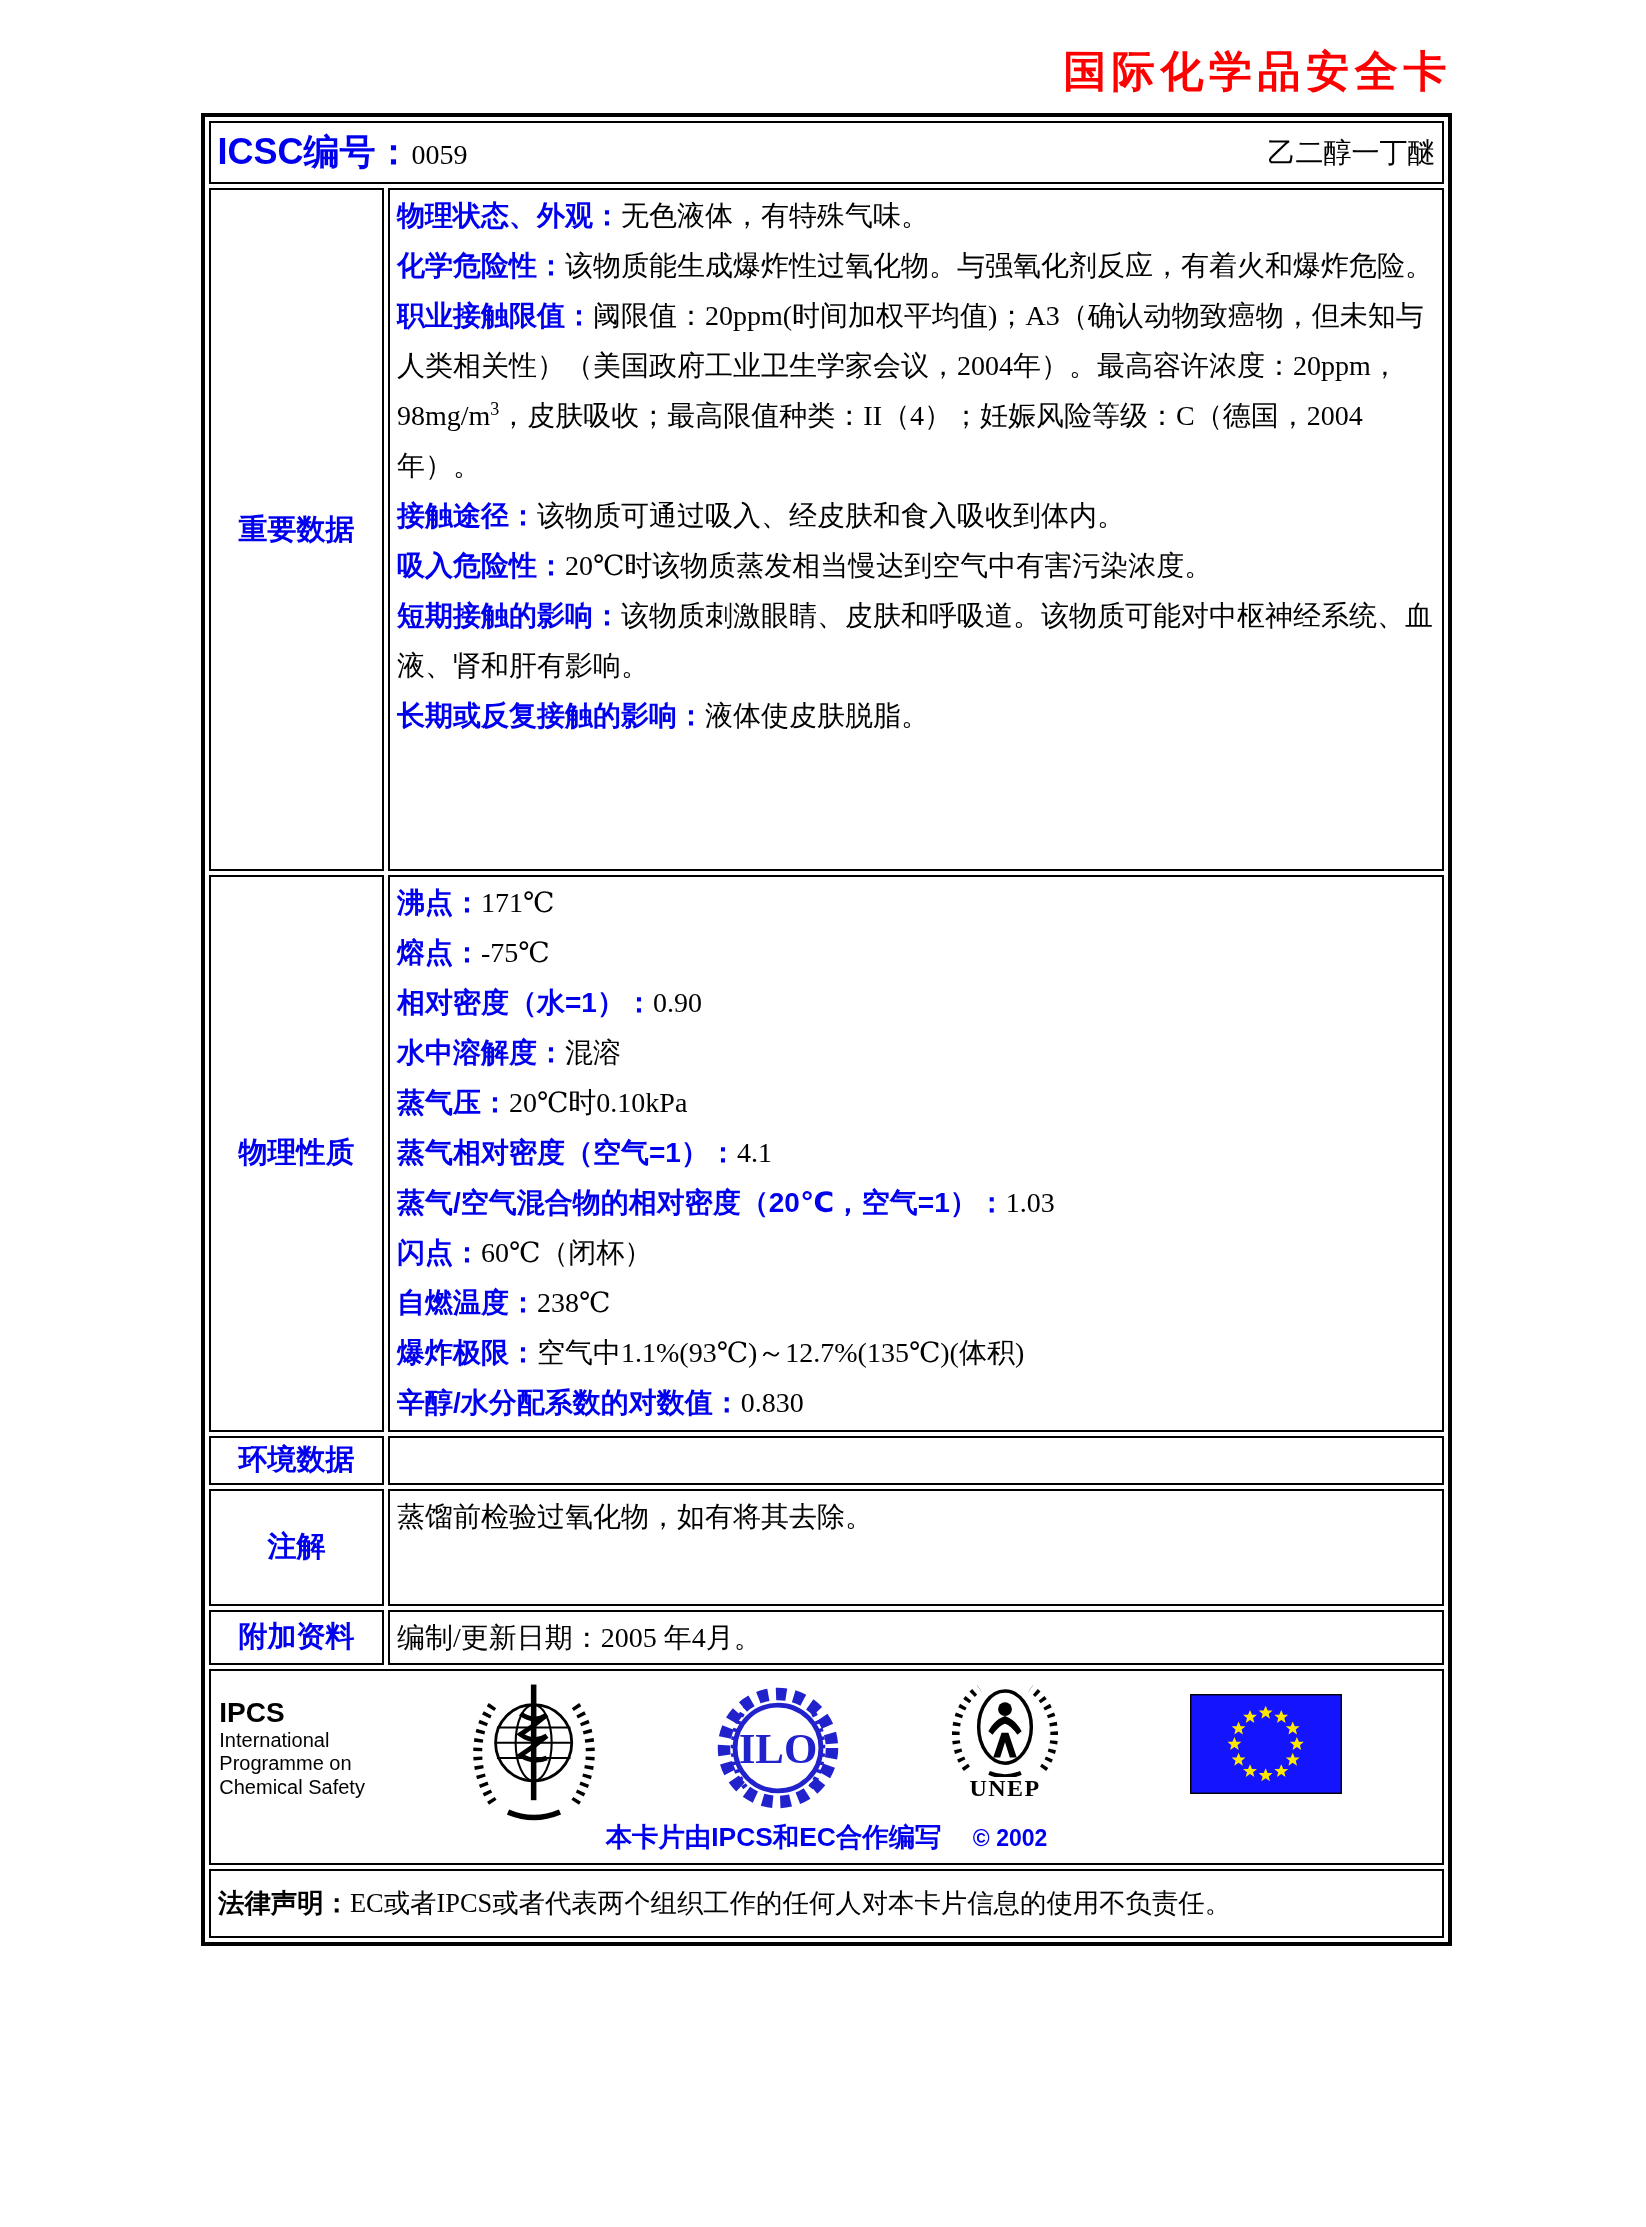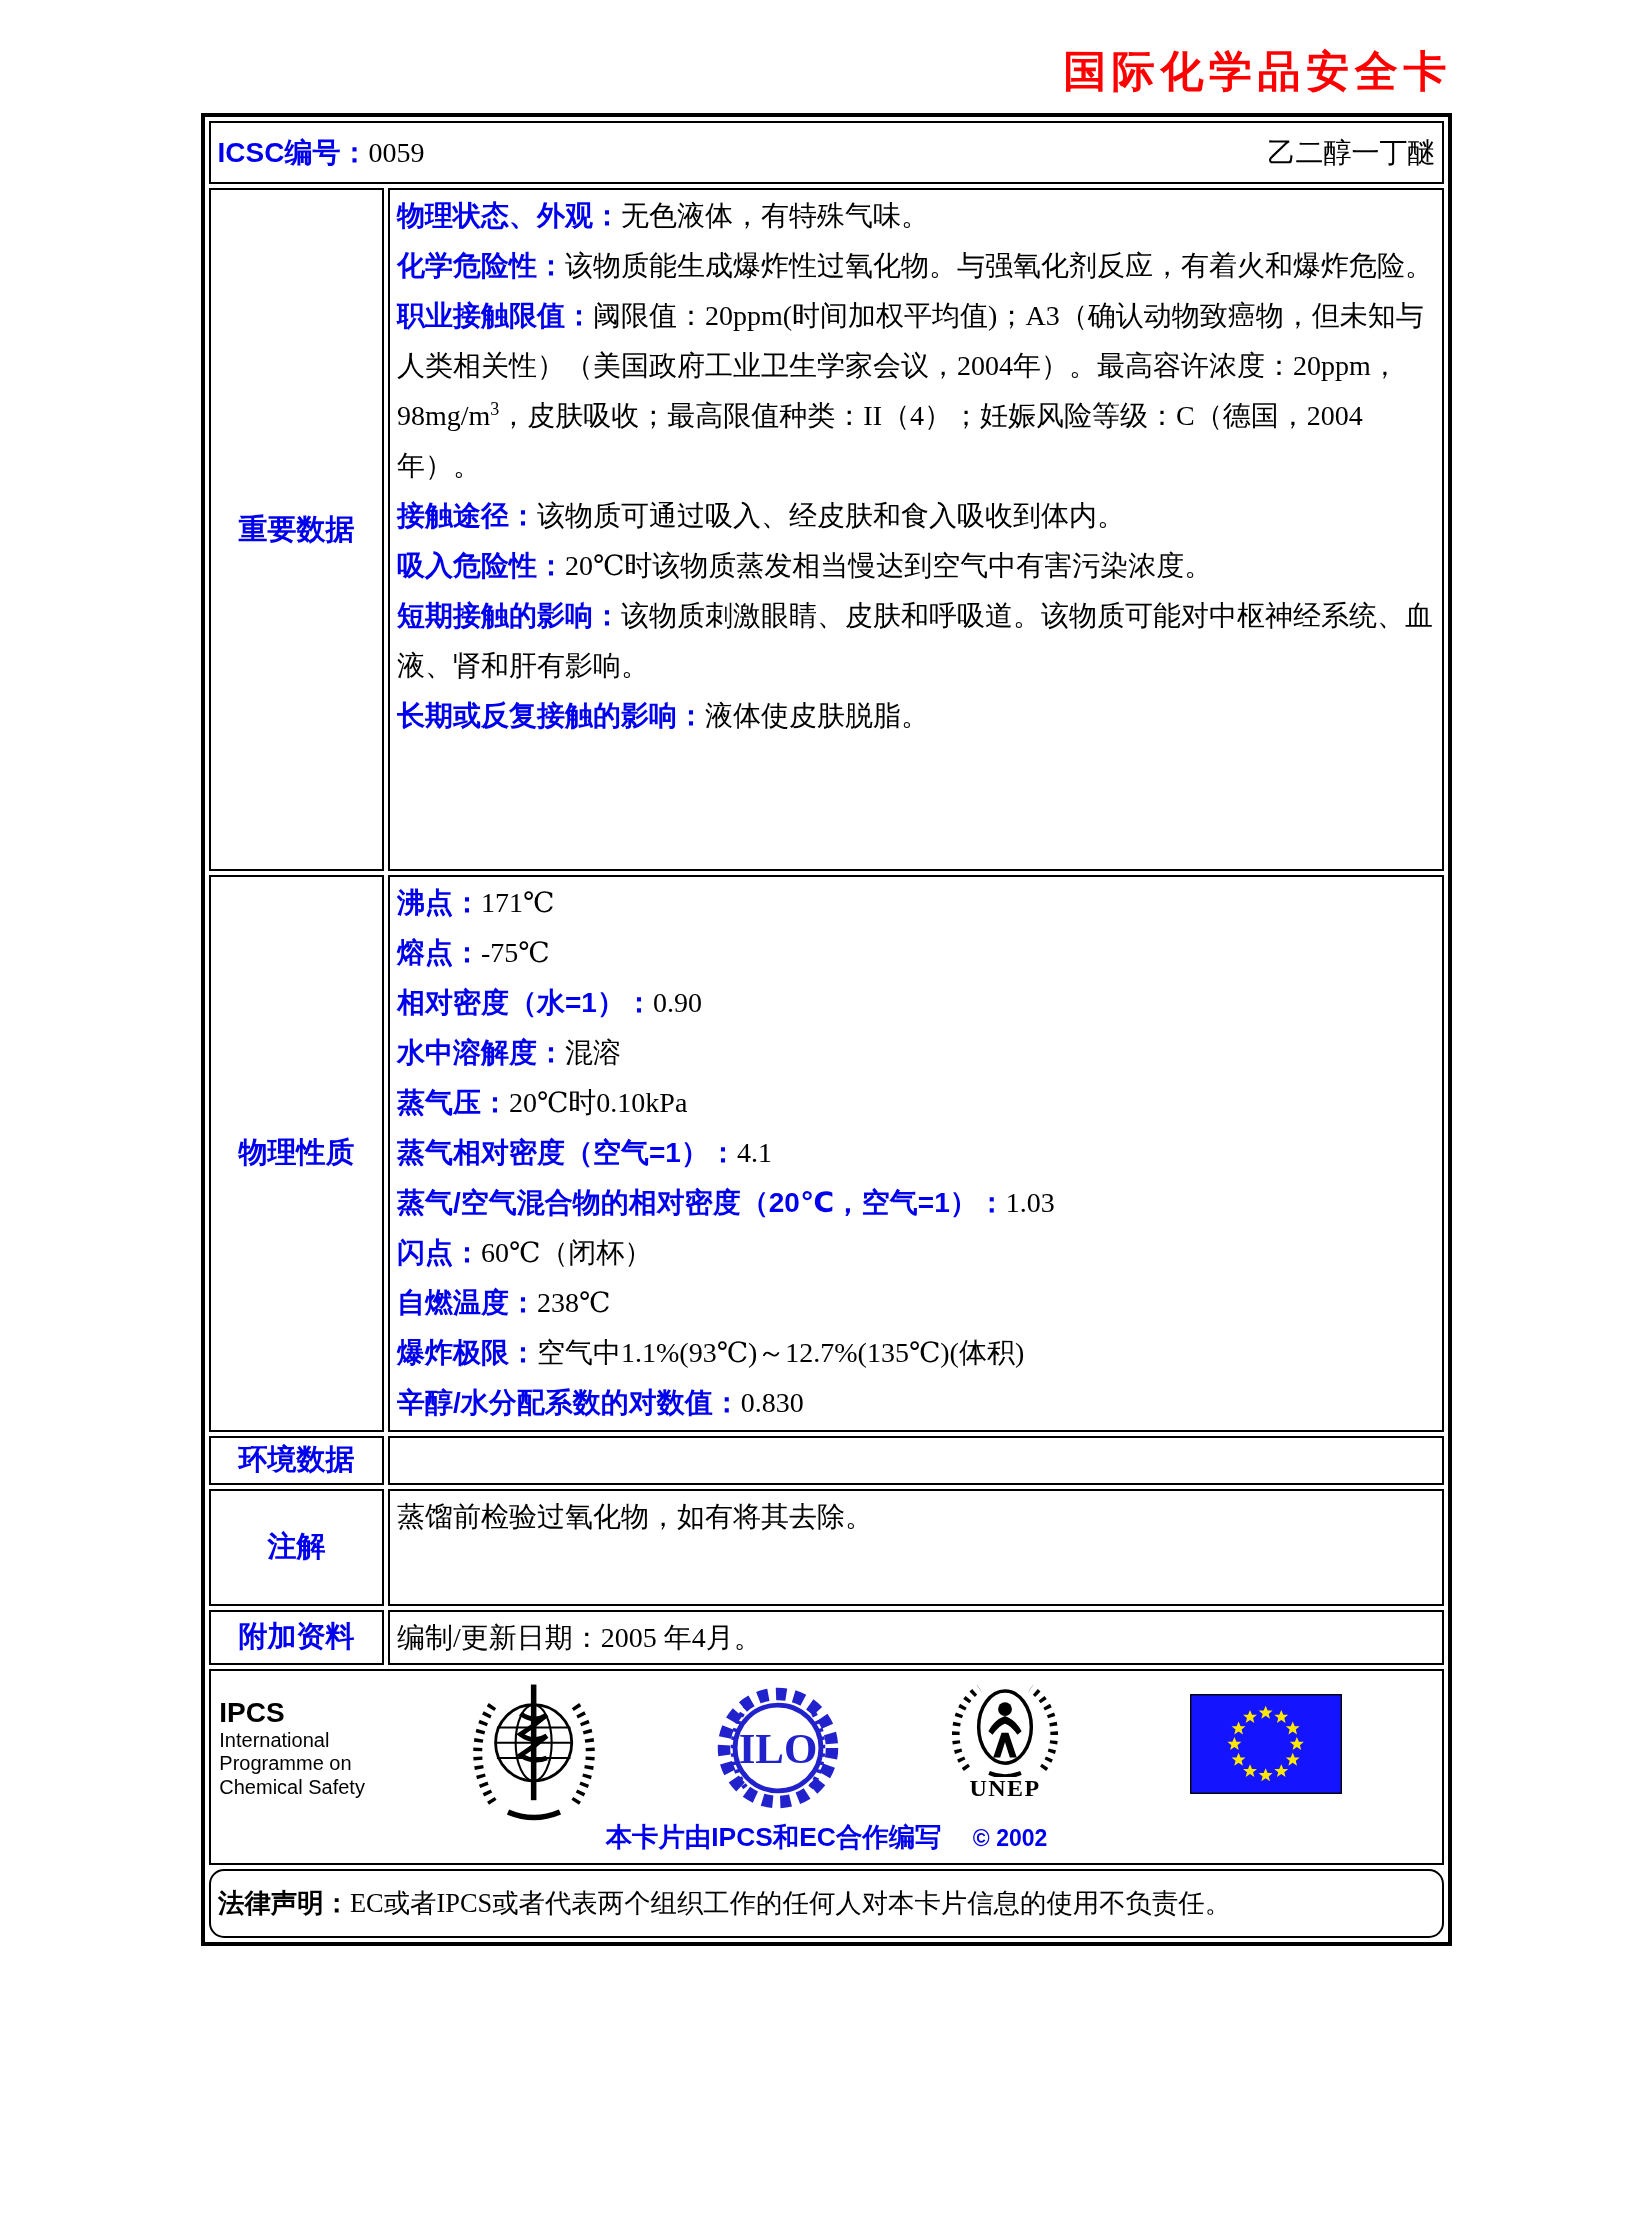--- a/index.html
+++ b/index.html
@@ -25,21 +25,21 @@
     font-family:Liberation Mono, monospace;
   }
   td.contentcell{font-size:28px;line-height:50px;padding:1.4px 7px;}
   .item{margin:0;}
   .lbl{color:#0000EE;font-weight:bold;font-family:"Liberation Sans","DejaVu Sans",sans-serif;}
   sup.s3{font-size:18px;line-height:0;vertical-align:super;}
   .hdrrow{
     display:flex;justify-content:space-between;align-items:center;
     font-size:28px;height:57px;padding:0 5.6px;
   }
-  .hdr-left .lbl{font-size:28px;}
+  .hdr-left .lbl{font-size:36px;}
   td.footercell{position:relative;padding:0;}
   .ipcs-block{
     position:absolute;left:8.3px;top:25px;
     font-family:"Liberation Sans","DejaVu Sans",sans-serif;
   }
   .ipcs-acronym{font-size:28px;font-weight:bold;line-height:33px;}
   .ipcs-line{font-size:20px;line-height:23.6px;}
   .logo{position:absolute;}
   .logo-who{left:255px;top:8.3px;}
   .logo-ilo{left:501px;top:14px;}
@@ -200,19 +200,19 @@
           <use href="#star" transform="translate(70,49.5)"></use>
           <use href="#star" transform="translate(86.5,33)"></use>
         </svg>
       </span>
 
       <div class="footer-caption"><span>本卡片由IPCS和EC合作编写</span> <span class="copy">© 2002</span></div>
     </td>
   </tr>
 
   <tr>
-    <td class="cell legalcell" colspan="2" style="height:60px;border-radius:15px;">
+    <td class="cell legalcell" colspan="2" style="height:60px;">
       <span class="legal-lbl">法律声明：</span><span>EC或者IPCS或者代表两个组织工作的任何人对本卡片信息的使用不负责任。</span>
     </td>
   </tr>
 </tbody>
   </table>
 
 
 </body></html>

